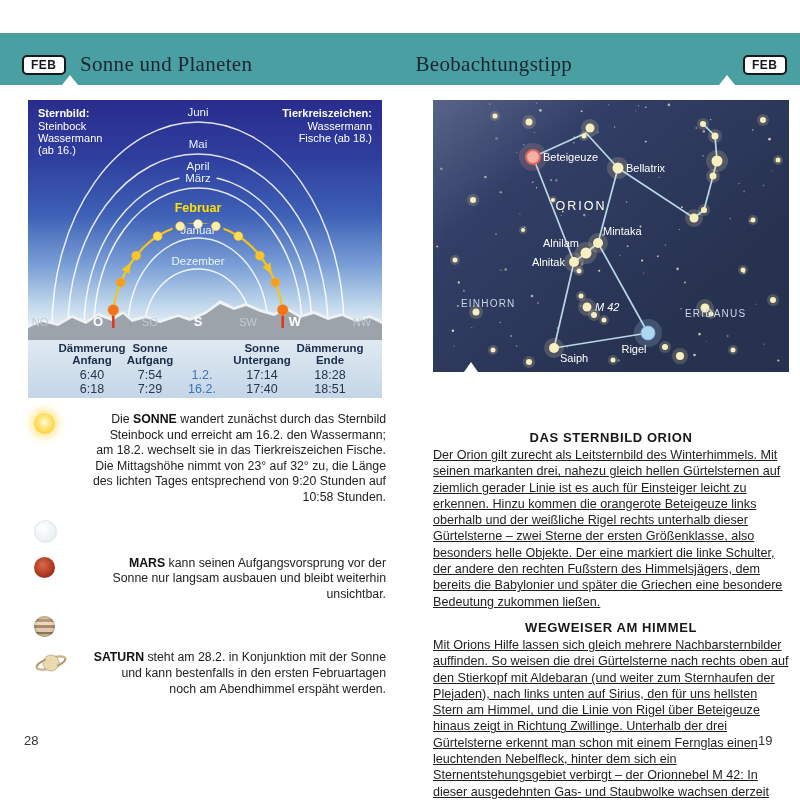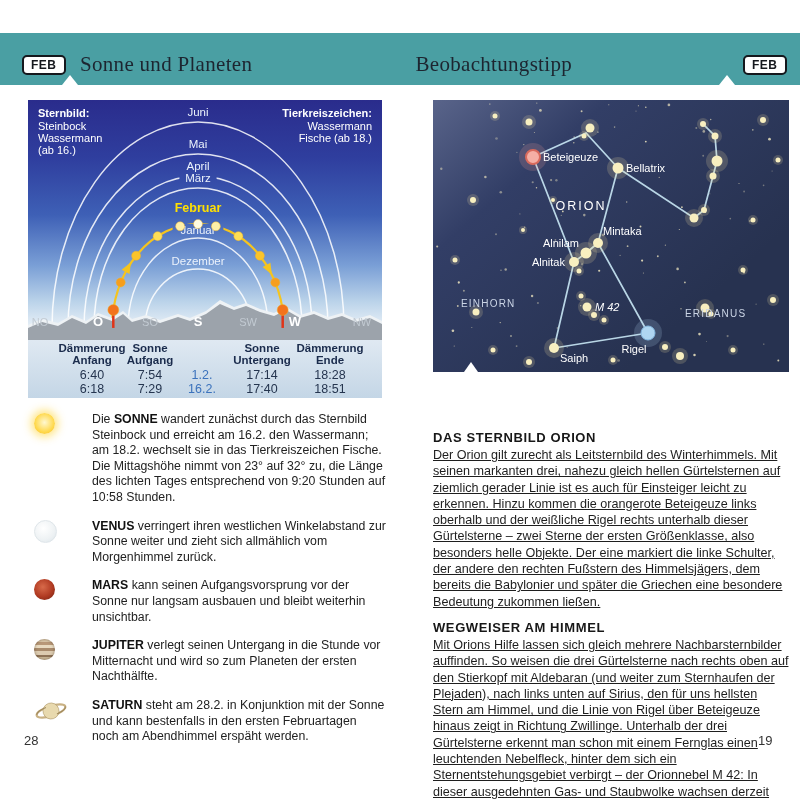--- a/index.html
+++ b/index.html
@@ -13,32 +13,32 @@
          padding:1px 7px;font-weight:bold;font-size:12px;letter-spacing:.5px;color:#15181d;}
   .page-title{position:absolute;top:52px;font-family:"Liberation Serif",serif;font-size:21px;
               color:#1d2530;letter-spacing:.3px;}
   
   #sun-svg{position:absolute;left:28px;top:100px;}
   #chart-svg{position:absolute;left:433px;top:100px;}
   
   #planets{position:absolute;left:28px;top:412px;width:358px;}
   .planet-row{display:flex;margin-bottom:13px;}
   .p-icon-col{width:58px;flex:0 0 58px;display:flex;justify-content:flex-start;padding-left:6px;padding-top:1px;}
-  .p-text{width:300px;font-size:12.3px;line-height:15.6px;color:#222;}
+  .p-text{width:300px;font-size:12.3px;line-height:15.6px;color:#222;text-align:right;}
   .p-text b{color:#111;}
   .pi{width:21px;height:21px;border-radius:50%;display:inline-block;}
   .pi-sun{background:radial-gradient(circle at 50% 45%,#fff8d0,#ffd84a 62%,#f2b72e);box-shadow:0 0 9px 3px rgba(255,225,110,.85);}
   .pi-mercury{background:radial-gradient(circle at 40% 35%,#e6cd92,#c6a45c 62%,#a3814a);}
   .pi-venus{background:radial-gradient(circle at 40% 35%,#ffffff,#eef2f4 60%,#dbe4ea);border:1px solid #dfe6ea;}
   .pi-mars{background:radial-gradient(circle at 42% 38%,#d86a4a,#b03a22 55%,#6e1e10);}
   .pi-jupiter{background:linear-gradient(#d9c6a8 0 15%,#b89878 15% 28%,#e8dac0 28% 44%,#a98b6c 44% 58%,#dccbb0 58% 74%,#8f7458 74% 86%,#c9b696 86%);box-shadow:inset 0 0 3px rgba(60,40,20,.5);}
   
   #caption{position:absolute;left:433px;top:379px;width:356px;font-size:12px;line-height:16px;color:#2a2a2a;}
   #articles{position:absolute;left:433px;top:420px;width:356px;}
-  .art-head{font-size:13px;font-weight:bold;letter-spacing:.6px;color:#171717;margin:10px 0 2px 0;}
+  .art-head{font-size:13px;font-weight:bold;letter-spacing:.6px;color:#171717;margin:10px 0 2px 0;text-align:center;}
   .art-body{font-size:12.6px;line-height:16.3px;color:#1e1e1e;text-decoration:underline;}
   .pagenum{position:absolute;top:733px;font-size:13px;color:#333;}
   #pn-left{left:24px;text-align:center;} #pn-right{left:758px;}
   
   text{font-family:"Liberation Sans",sans-serif;}
   .corner{font-size:11px;fill:#ffffff;}
   .corner.bold{font-weight:bold;}
   .month-label{font-size:11.5px;fill:#eaf1fb;}
   .month-label.hl{font-size:12.5px;font-weight:bold;fill:#ffe000;}
   .compass{font-size:11px;fill:#c2cad2;}
@@ -168,33 +168,31 @@
       <div class="planet-row">
         <div class="p-icon-col">
           <span class="pi pi-sun"></span>
         </div>
         <div class="p-text">Die <b>SONNE</b> wandert zunächst durch das Sternbild Steinbock und erreicht am 16.2. den Wassermann; am 18.2. wechselt sie in das Tierkreiszeichen Fische. Die Mittagshöhe nimmt von 23° auf 32° zu, die Länge des lichten Tages entsprechend von 9:20 Stunden auf 10:58 Stunden.</div>
       </div>
       <div class="planet-row">
         <div class="p-icon-col">
           <span class="pi pi-venus"></span>
         </div>
-        <div class="p-text"><b>VENUS</b> verringert ihren westlichen Winkelabstand zur Sonne weiter und zieht sich allmählich vom Morgenhimmel zurück.</div>
       </div>
       <div class="planet-row">
         <div class="p-icon-col">
           <span class="pi pi-mars"></span>
         </div>
         <div class="p-text"><b>MARS</b> kann seinen Aufgangsvorsprung vor der Sonne nur langsam ausbauen und bleibt weiterhin unsichtbar.</div>
       </div>
       <div class="planet-row">
         <div class="p-icon-col">
           <span class="pi pi-jupiter"></span>
         </div>
-        <div class="p-text"><b>JUPITER</b> verlegt seinen Untergang in die Stunde vor Mitternacht und wird so zum Planeten der ersten Nachthälfte.</div>
       </div>
       <div class="planet-row">
         <div class="p-icon-col">
           <svg width="34" height="24" viewBox="0 0 34 24">
             <g transform="rotate(-18 17 12)">
               <ellipse cx="17" cy="12" rx="15" ry="5" fill="none" stroke="#c9b183" stroke-width="2.2"></ellipse>
               <circle cx="17" cy="12" r="8" fill="#e8d9ae"></circle>
               <circle cx="17" cy="12" r="8" fill="none" stroke="#b09a68" stroke-width=".6"></circle>
               <ellipse cx="17" cy="12" rx="15" ry="5" fill="none" stroke="#9c875c" stroke-width="1" stroke-dasharray="12 22"></ellipse>
             </g>

